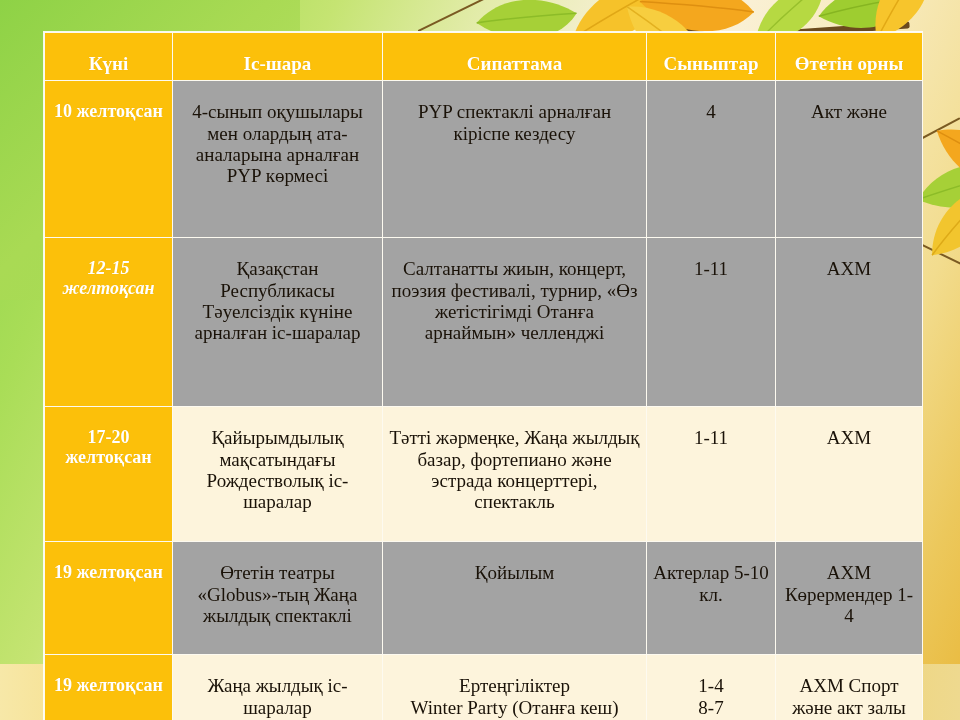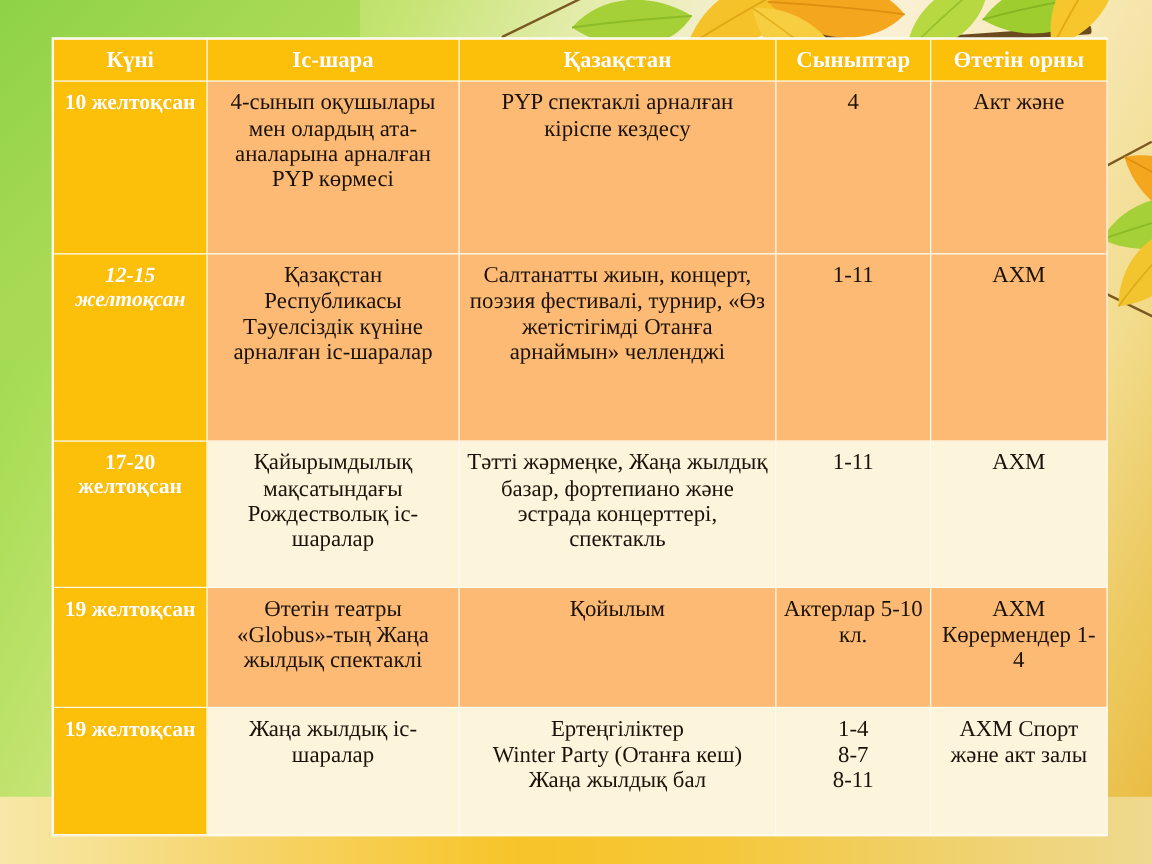--- a/index.html
+++ b/index.html
@@ -86,42 +86,42 @@
   table.schedule {
     border-collapse: collapse;
     width: 878px;
     table-layout: fixed;
   }
   table.schedule th,
   table.schedule td {
     border: 1.5px solid #fdfaf0;
     vertical-align: top;
     text-align: center;
-    padding: 7px 6px 6px 6px;
+    padding: 20px 6px 6px 6px;
     line-height: 1.12;
   }
   thead th {
     background: #fcc00a;
     color: #ffffff;
     font-weight: bold;
     font-size: 19px;
     padding: 5px 4px 7px 4px;
     vertical-align: middle;
     text-shadow: 0 0 1px rgba(200,140,0,0.35);
   }
   td.date-cell {
     background: #fcc00a;
     color: #ffffff;
     font-weight: bold;
     font-size: 18px;
     text-shadow: 0 0 1px rgba(200,140,0,0.3);
     margin-left: 20px;
   }
   td.body-cell {
-    background: #fdba74;
+    background: #a3a3a3;
     color: #1a1208;
     font-size: 19px;
   }
   tr.alt td.body-cell {
     background: #fdf4dc;
   }
   
   col.c-date    { width: 128px; }
   col.c-event   { width: 210px; }
   col.c-desc    { width: 264px; }
@@ -210,21 +210,21 @@
       <col class="c-date">
         <col class="c-event">
         <col class="c-desc">
       <col class="c-classes">
         <col class="c-place">
     </colgroup>
     <thead>
       <tr>
         <th>Күні</th>
         <th>Іс-шара</th>
-        <th>Қазақстан</th>
+        <th>Сипаттама</th>
         <th>Сыныптар</th>
         <th>Өтетін орны</th>
       </tr>
     </thead>
     <tbody>
         <tr>
           <td class="date-cell" style="height: 130px;">
             <span class="cell-line">10 желтоқсан</span>
           </td>
           <td class="body-cell">

